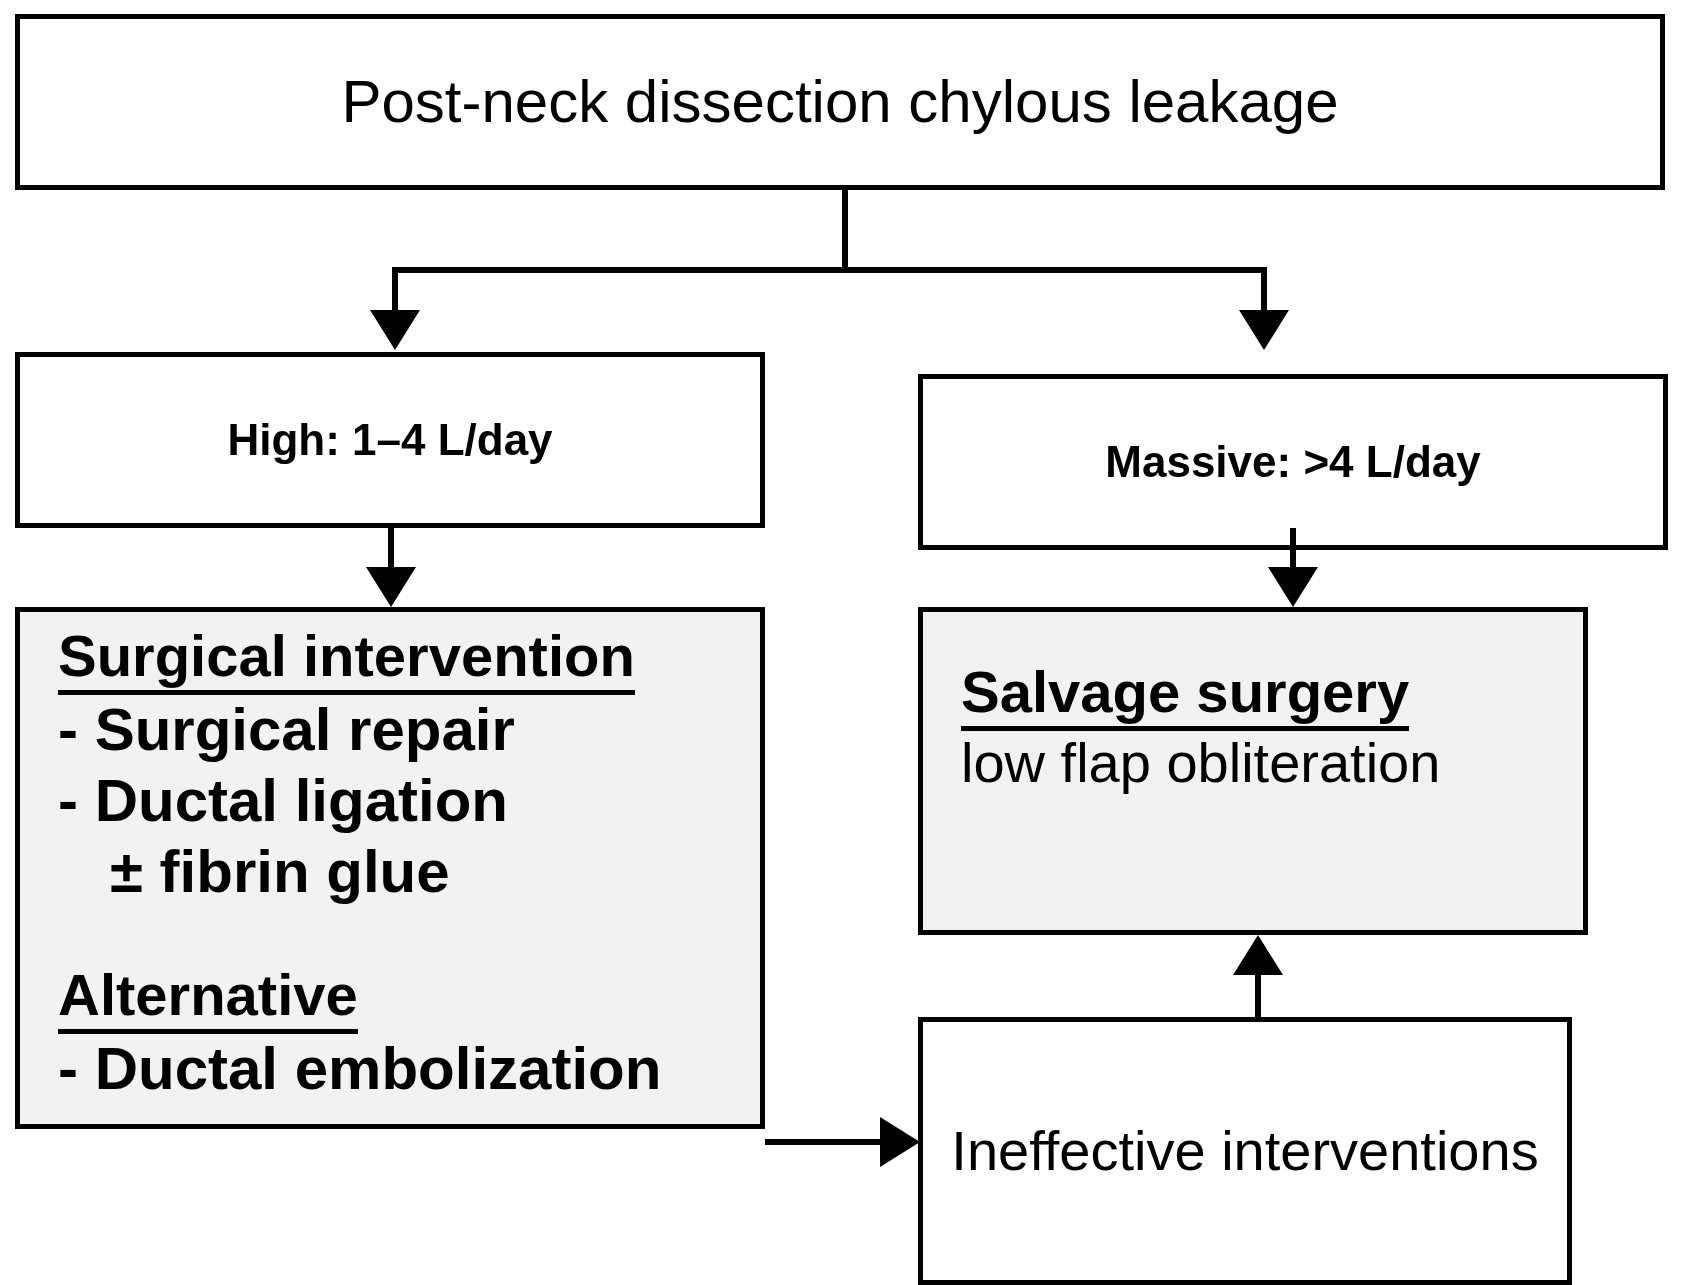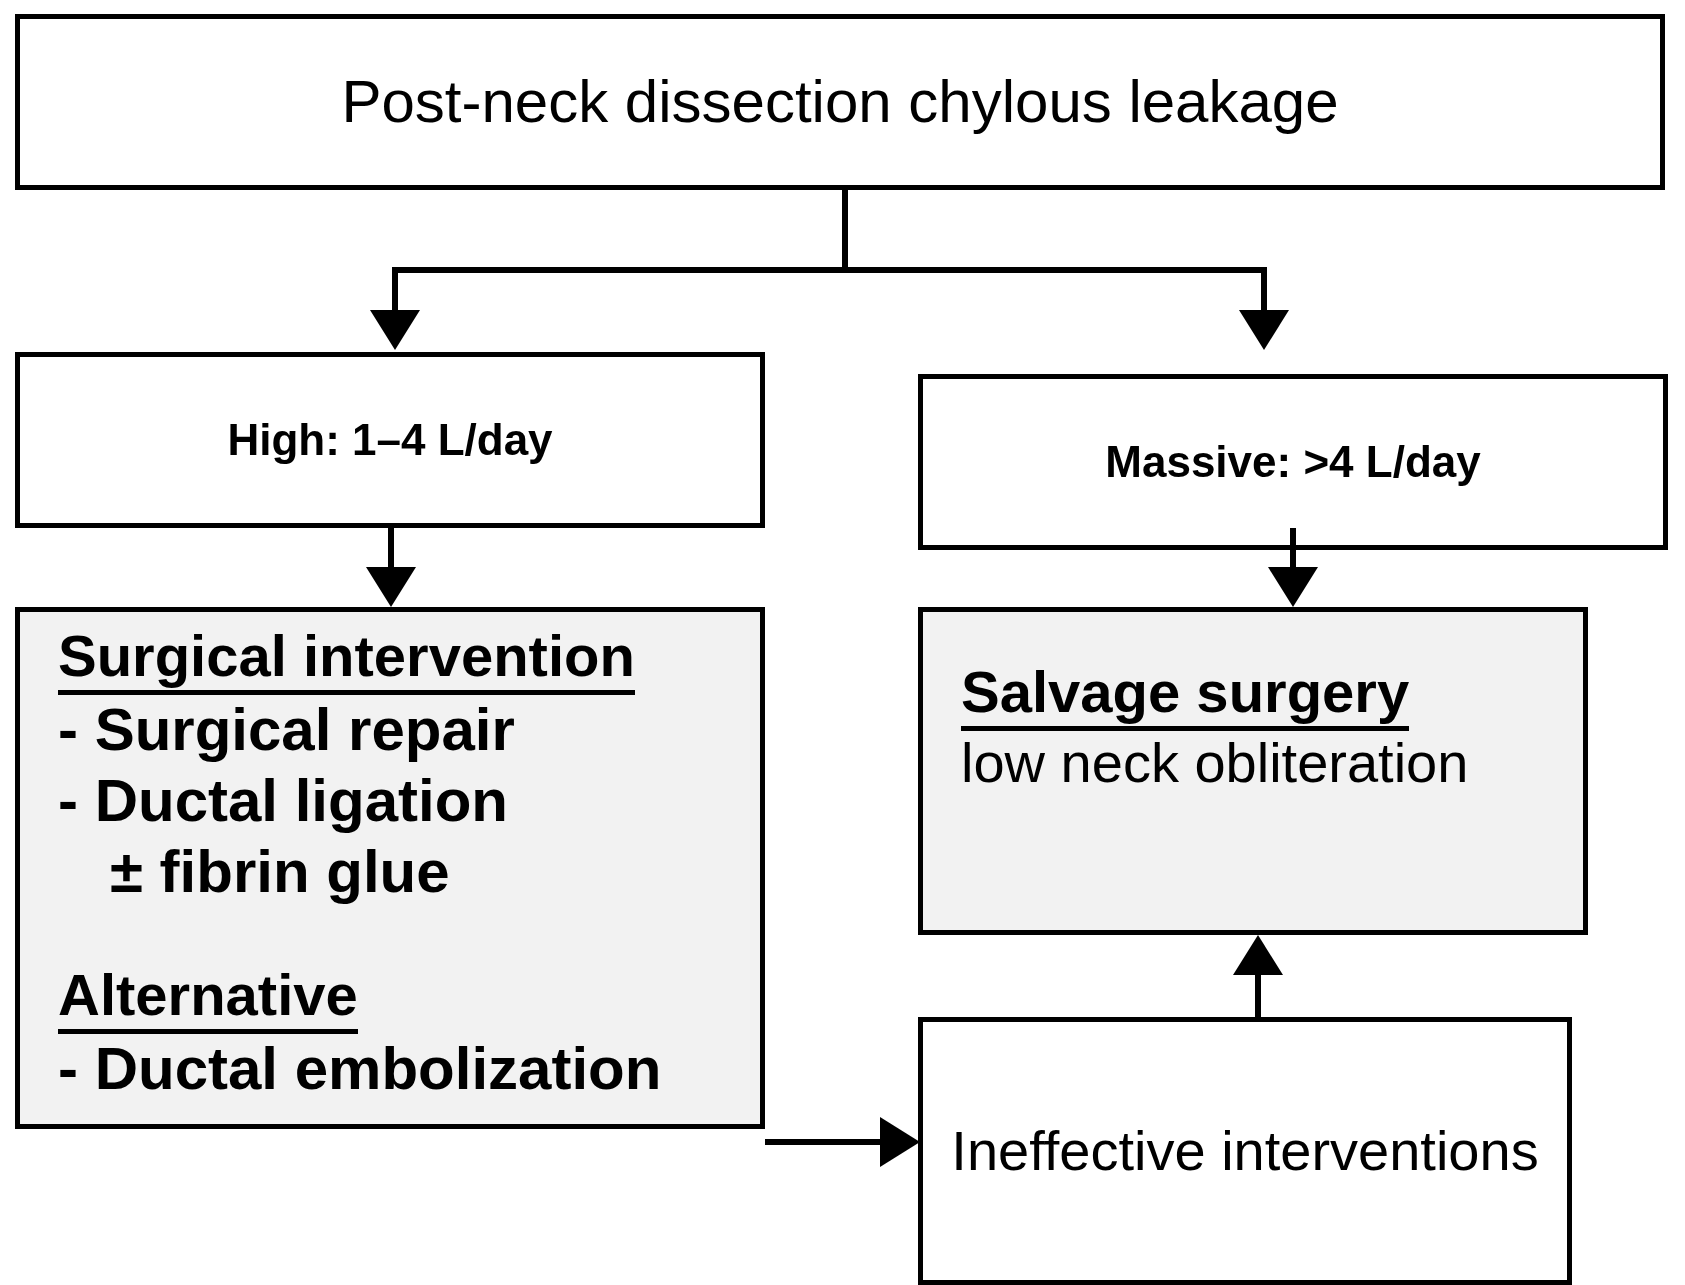--- a/index.html
+++ b/index.html
@@ -164,21 +164,21 @@
       </div>
       <div class="bullet">- Ductal embolization</div>
     </div>
   </div>
 
   <div class="node shaded listbox" style="left:918px; top:607px; width:670px; height:328px;">
     <div class="inner" style="top:48px; padding:0 0 0 38px;">
       <div>
         <span class="heading-ul">Salvage surgery</span>
       </div>
-      <div class="t-body">low neck obliteration</div>
+      <div class="t-body">low flap obliteration</div>
     </div>
   </div>
 
   <div class="node center" style="left:918px; top:1017px; width:654px; height:268px;">
     <div class="inner">
       <span class="t-body">Ineffective interventions</span>
     </div>
   </div>
 
   <div class="vline" style="left:1255px; top:973px; width:6px; height:48px;"></div>

